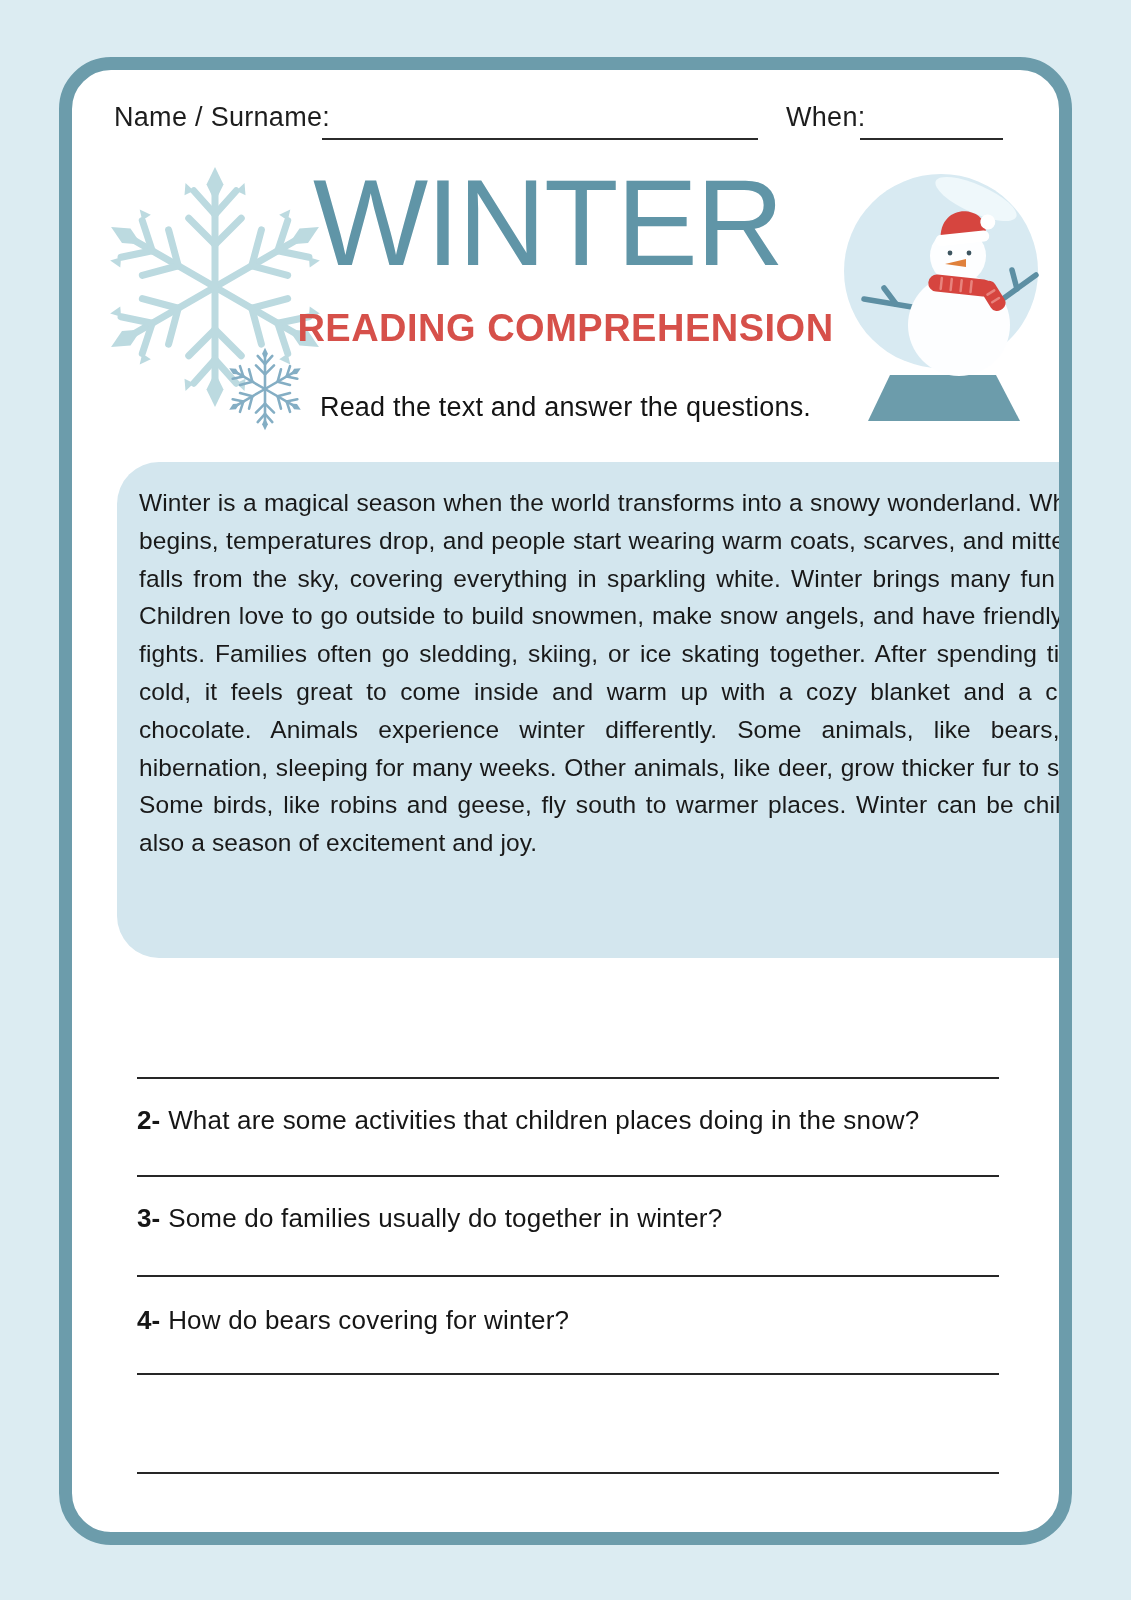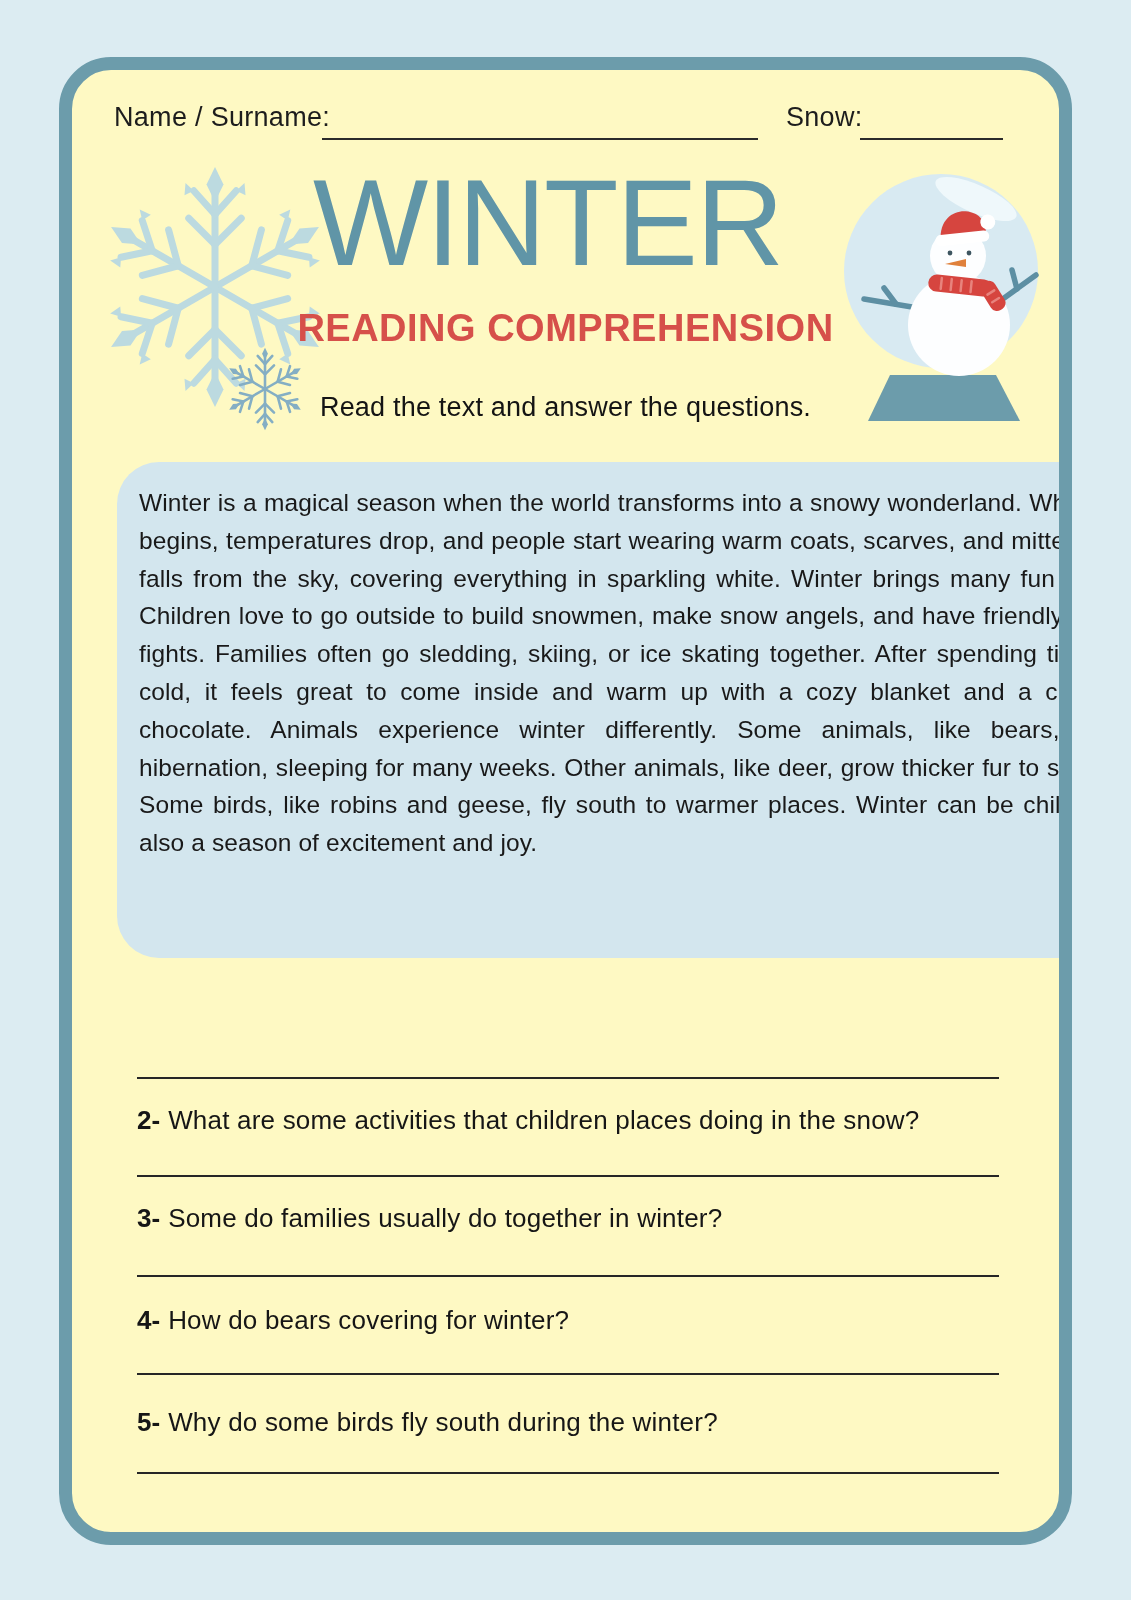--- a/index.html
+++ b/index.html
@@ -7,21 +7,21 @@
   body {
     background: #dcecf2;
     font-family: "Liberation Sans", sans-serif;
     position: relative;
     overflow: hidden;
   }
   .card {
     position: absolute;
     left: 59px; top: 57px;
     width: 1013px; height: 1488px;
-    background: #fef9c3;
+    background: #ffffff;
     border: 13px solid #6c9cab;
     border-radius: 52px;
     overflow: hidden;
   }
   
   .name-label, .date-label {
     position: absolute;
     font-size: 27px;
     color: #1d1d1d;
     letter-spacing: 0.3px;
@@ -109,21 +109,21 @@
   }
 </style>
 </head>
 <body>
 
 <div class="page">
   <div class="card">
 
     <span class="name-label">Name / Surname:</span>
     <div class="write-line name-line"></div>
-    <span class="date-label">Snow:</span>
+    <span class="date-label">When:</span>
     <div class="write-line date-line"></div>
 
     <svg class="flake-big" viewBox="0 0 100 100" aria-hidden="true">
       <defs>
         <g id="armL" stroke="#bcdae0" stroke-width="2.8" stroke-linecap="round" fill="none">
           <line x1="50" y1="50" x2="50" y2="9"></line>
           <polygon points="50,2 53.4,9 50,16 46.6,9" fill="#bcdae0" stroke="none"></polygon>
           <line x1="50" y1="21" x2="41.5" y2="11.5"></line>
           <line x1="50" y1="21" x2="58.5" y2="11.5"></line>
           <line x1="50" y1="33" x2="39.5" y2="22.5"></line>
@@ -224,19 +224,16 @@
     <div class="question" style="top:1133px">
       <b>3-</b><span>Some do families usually do together in winter?</span>
     </div>
     <div class="answer-line" style="top:1205px"></div>
 
     <div class="question" style="top:1235px">
       <b>4-</b><span>How do bears covering for winter?</span>
     </div>
     <div class="answer-line" style="top:1303px"></div>
 
-    <div class="question" style="top:1337px">
-      <b>5-</b><span>Why do some birds fly south during the winter?</span>
-    </div>
     <div class="answer-line" style="top:1402px"></div>
 
   </div>
 </div>
 
 </body></html>

